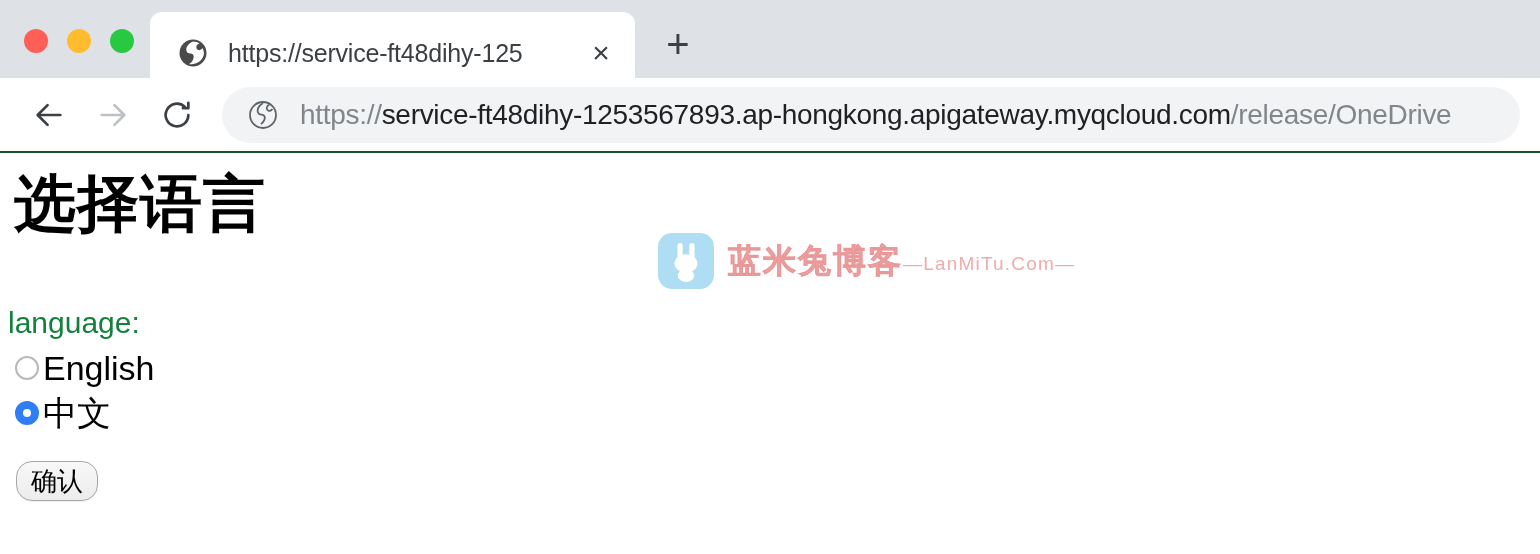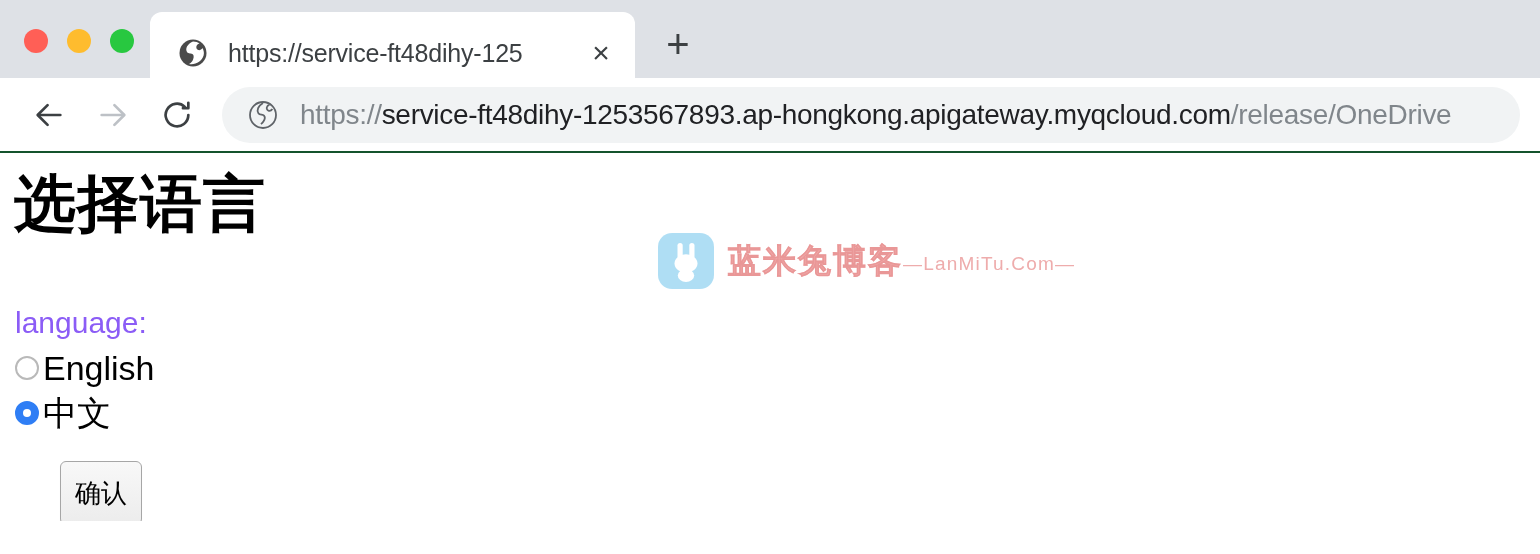--- a/index.html
+++ b/index.html
@@ -153,24 +153,24 @@
     left: 14px;
     top: 16px;
     font-size: 62px;
     font-weight: bold;
     color: #000;
     line-height: 70px;
     letter-spacing: 1px;
   }
   .lang-label {
     position: absolute;
-    left: 15px;
+    left: 8px;
     top: 153px;
     font-size: 30px;
-    color: #8b5cf6;
+    color: #15803d;
     line-height: 34px;
   }
   .radio-row {
     position: absolute;
     left: 15px;
     display: flex;
     align-items: center;
     height: 40px;
   }
   .radio-row.r1 { top: 195px; }
@@ -207,30 +207,29 @@
   .radio-label {
     font-size: 34px;
     color: #000;
     line-height: 38px;
   }
 
   .confirm-btn {
     position: absolute;
     left: 16px;
     top: 308px;
-    padding: 16px 14px;
+    padding: 4px 14px;
     font-size: 26px;
     font-family: "Liberation Sans", "DejaVu Sans", sans-serif;
     color: #000;
     background: linear-gradient(#f8f8f8, #ececec);
     border: 1px solid #a6a6a6;
-    border-radius: 6px;
+    border-radius: 16px;
     line-height: 30px;
     box-shadow: 0 1px 1px rgba(0,0,0,0.06);
-    margin-left: 44px;
   }
 
   
   .watermark {
     position: absolute;
     left: 658px;
     top: 80px;
     display: flex;
     align-items: center;
     opacity: 0.92;

